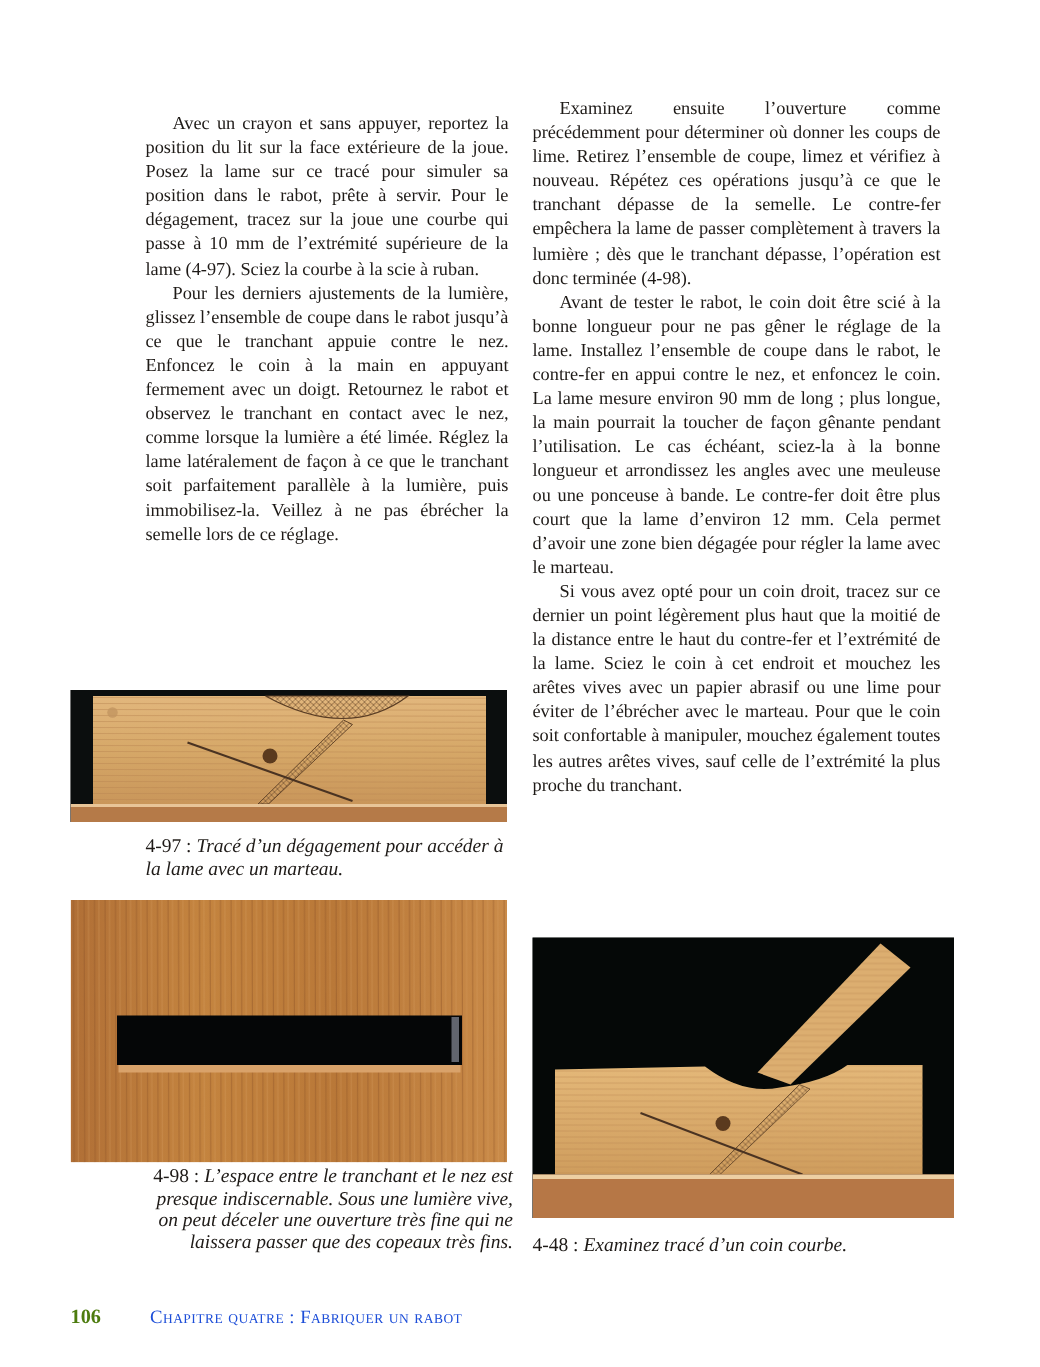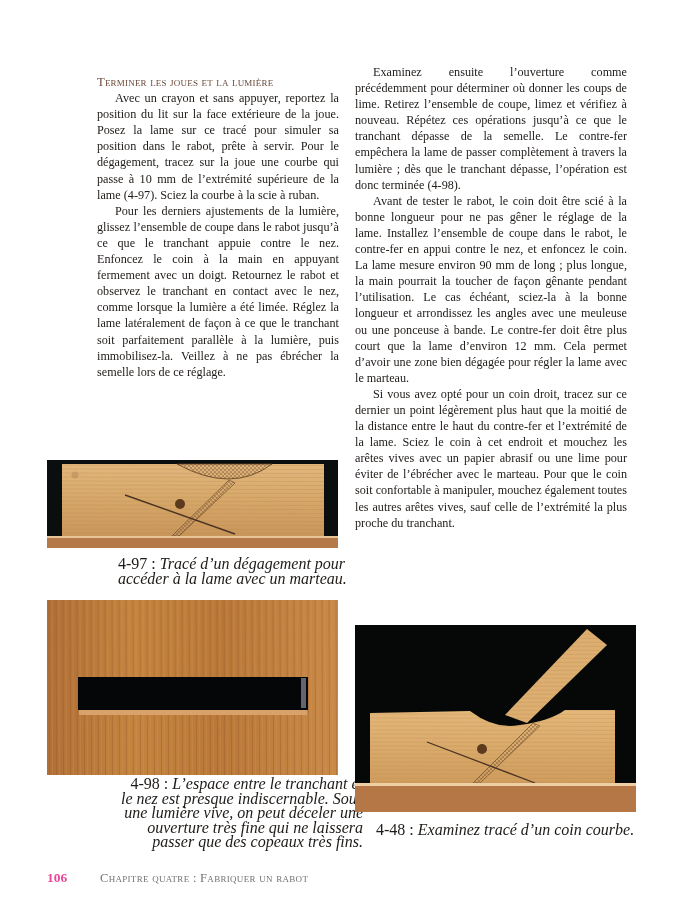--- a/index.html
+++ b/index.html
@@ -17,34 +17,33 @@
     }
     .heading-gap { margin-top: 17px !important; }
     .first-indent { text-indent: 42px !important; }
 
     .figure { position: absolute; overflow: hidden; }
     #fig-97 { left: 47px; top: 460px; width: 291px; height: 88px; background: #0a0d0d; }
     #fig-98 { left: 47px; top: 600px; width: 291px; height: 175px; }
     #fig-99 { left: 355px; top: 625px; width: 281px; height: 187px; background: #050807; }
     .figure svg { display: block; width: 100%; height: 100%; }
 
-    .caption { position: absolute; font-size: 16px; line-height: 14.6px; font-style: italic; color: #1e1a17; margin-left: 21px; }
+    .caption { position: absolute; font-size: 13px; line-height: 14.6px; font-style: italic; color: #1e1a17; }
     .caption .num { font-style: normal; }
     #cap-97 { left: 97px; top: 557px; width: 245px; }
     #cap-98 { left: 97px; top: 777px; width: 245px; text-align: right; }
     #cap-99 { left: 355px; top: 823px; width: 270px; }
 
-    #folio { position: absolute; left: 47px; top: 870px; font-weight: bold; font-size: 13.5px; color: #ec4899; }
-    #running-head { position: absolute; left: 100px; top: 871px; font-variant: small-caps; font-size: 12.5px; color: #737373; letter-spacing: 0.3px; }
+    #folio { position: absolute; left: 47px; top: 870px; font-weight: bold; font-size: 13.5px; color: #4d7c0f; }
+    #running-head { position: absolute; left: 100px; top: 871px; font-variant: small-caps; font-size: 12.5px; color: #1d4ed8; letter-spacing: 0.3px; }
   </style>
 </head>
 <body>
 
 <div id="col-left" class="col">
-  <p class="heading">Terminer les joues et la lumière</p>
   <p>Avec un crayon et sans appuyer, reportez la position du lit sur la face extérieure de la joue. Posez la lame sur ce tracé pour simuler sa position dans le rabot, prête à servir. Pour le dégagement, tracez sur la joue une courbe qui passe à 10 mm de l’extrémité supérieure de la lame (4-97). Sciez la courbe à la scie à ruban.</p>
   <p>Pour les derniers ajustements de la lumière, glissez l’ensemble de coupe dans le rabot jusqu’à ce que le tranchant appuie contre le nez. Enfoncez le coin à la main en appuyant fermement avec un doigt. Retournez le rabot et observez le tranchant en contact avec le nez, comme lorsque la lumière a été limée. Réglez la lame latéralement de façon à ce que le tranchant soit parfaitement parallèle à la lumière, puis immobilisez-la. Veillez à ne pas ébrécher la semelle lors de ce réglage.</p>
 </div>
 
 <div id="col-right" class="col">
   <p>Examinez ensuite l’ouverture comme précédemment pour déterminer où donner les coups de lime. Retirez l’ensemble de coupe, limez et vérifiez à nouveau. Répétez ces opérations jusqu’à ce que le tranchant dépasse de la semelle. Le contre-fer empêchera la lame de passer complètement à travers la lumière ; dès que le tranchant dépasse, l’opération est donc terminée (4-98).</p>
   <p>Avant de tester le rabot, le coin doit être scié à la bonne longueur pour ne pas gêner le réglage de la lame. Installez l’ensemble de coupe dans le rabot, le contre-fer en appui contre le nez, et enfoncez le coin. La lame mesure environ 90 mm de long ; plus longue, la main pourrait la toucher de façon gênante pendant l’utilisation. Le cas échéant, sciez-la à la bonne longueur et arrondissez les angles avec une meuleuse ou une ponceuse à bande. Le contre-fer doit être plus court que la lame d’environ 12 mm. Cela permet d’avoir une zone bien dégagée pour régler la lame avec le marteau.</p>
   <p>Si vous avez opté pour un coin droit, tracez sur ce dernier un point légèrement plus haut que la moitié de la distance entre le haut du contre-fer et l’extrémité de la lame. Sciez le coin à cet endroit et mouchez les arêtes vives avec un papier abrasif ou une lime pour éviter de l’ébrécher avec le marteau. Pour que le coin soit confortable à manipuler, mouchez également toutes les autres arêtes vives, sauf celle de l’extrémité la plus proche du tranchant.</p>
 </div>
 

